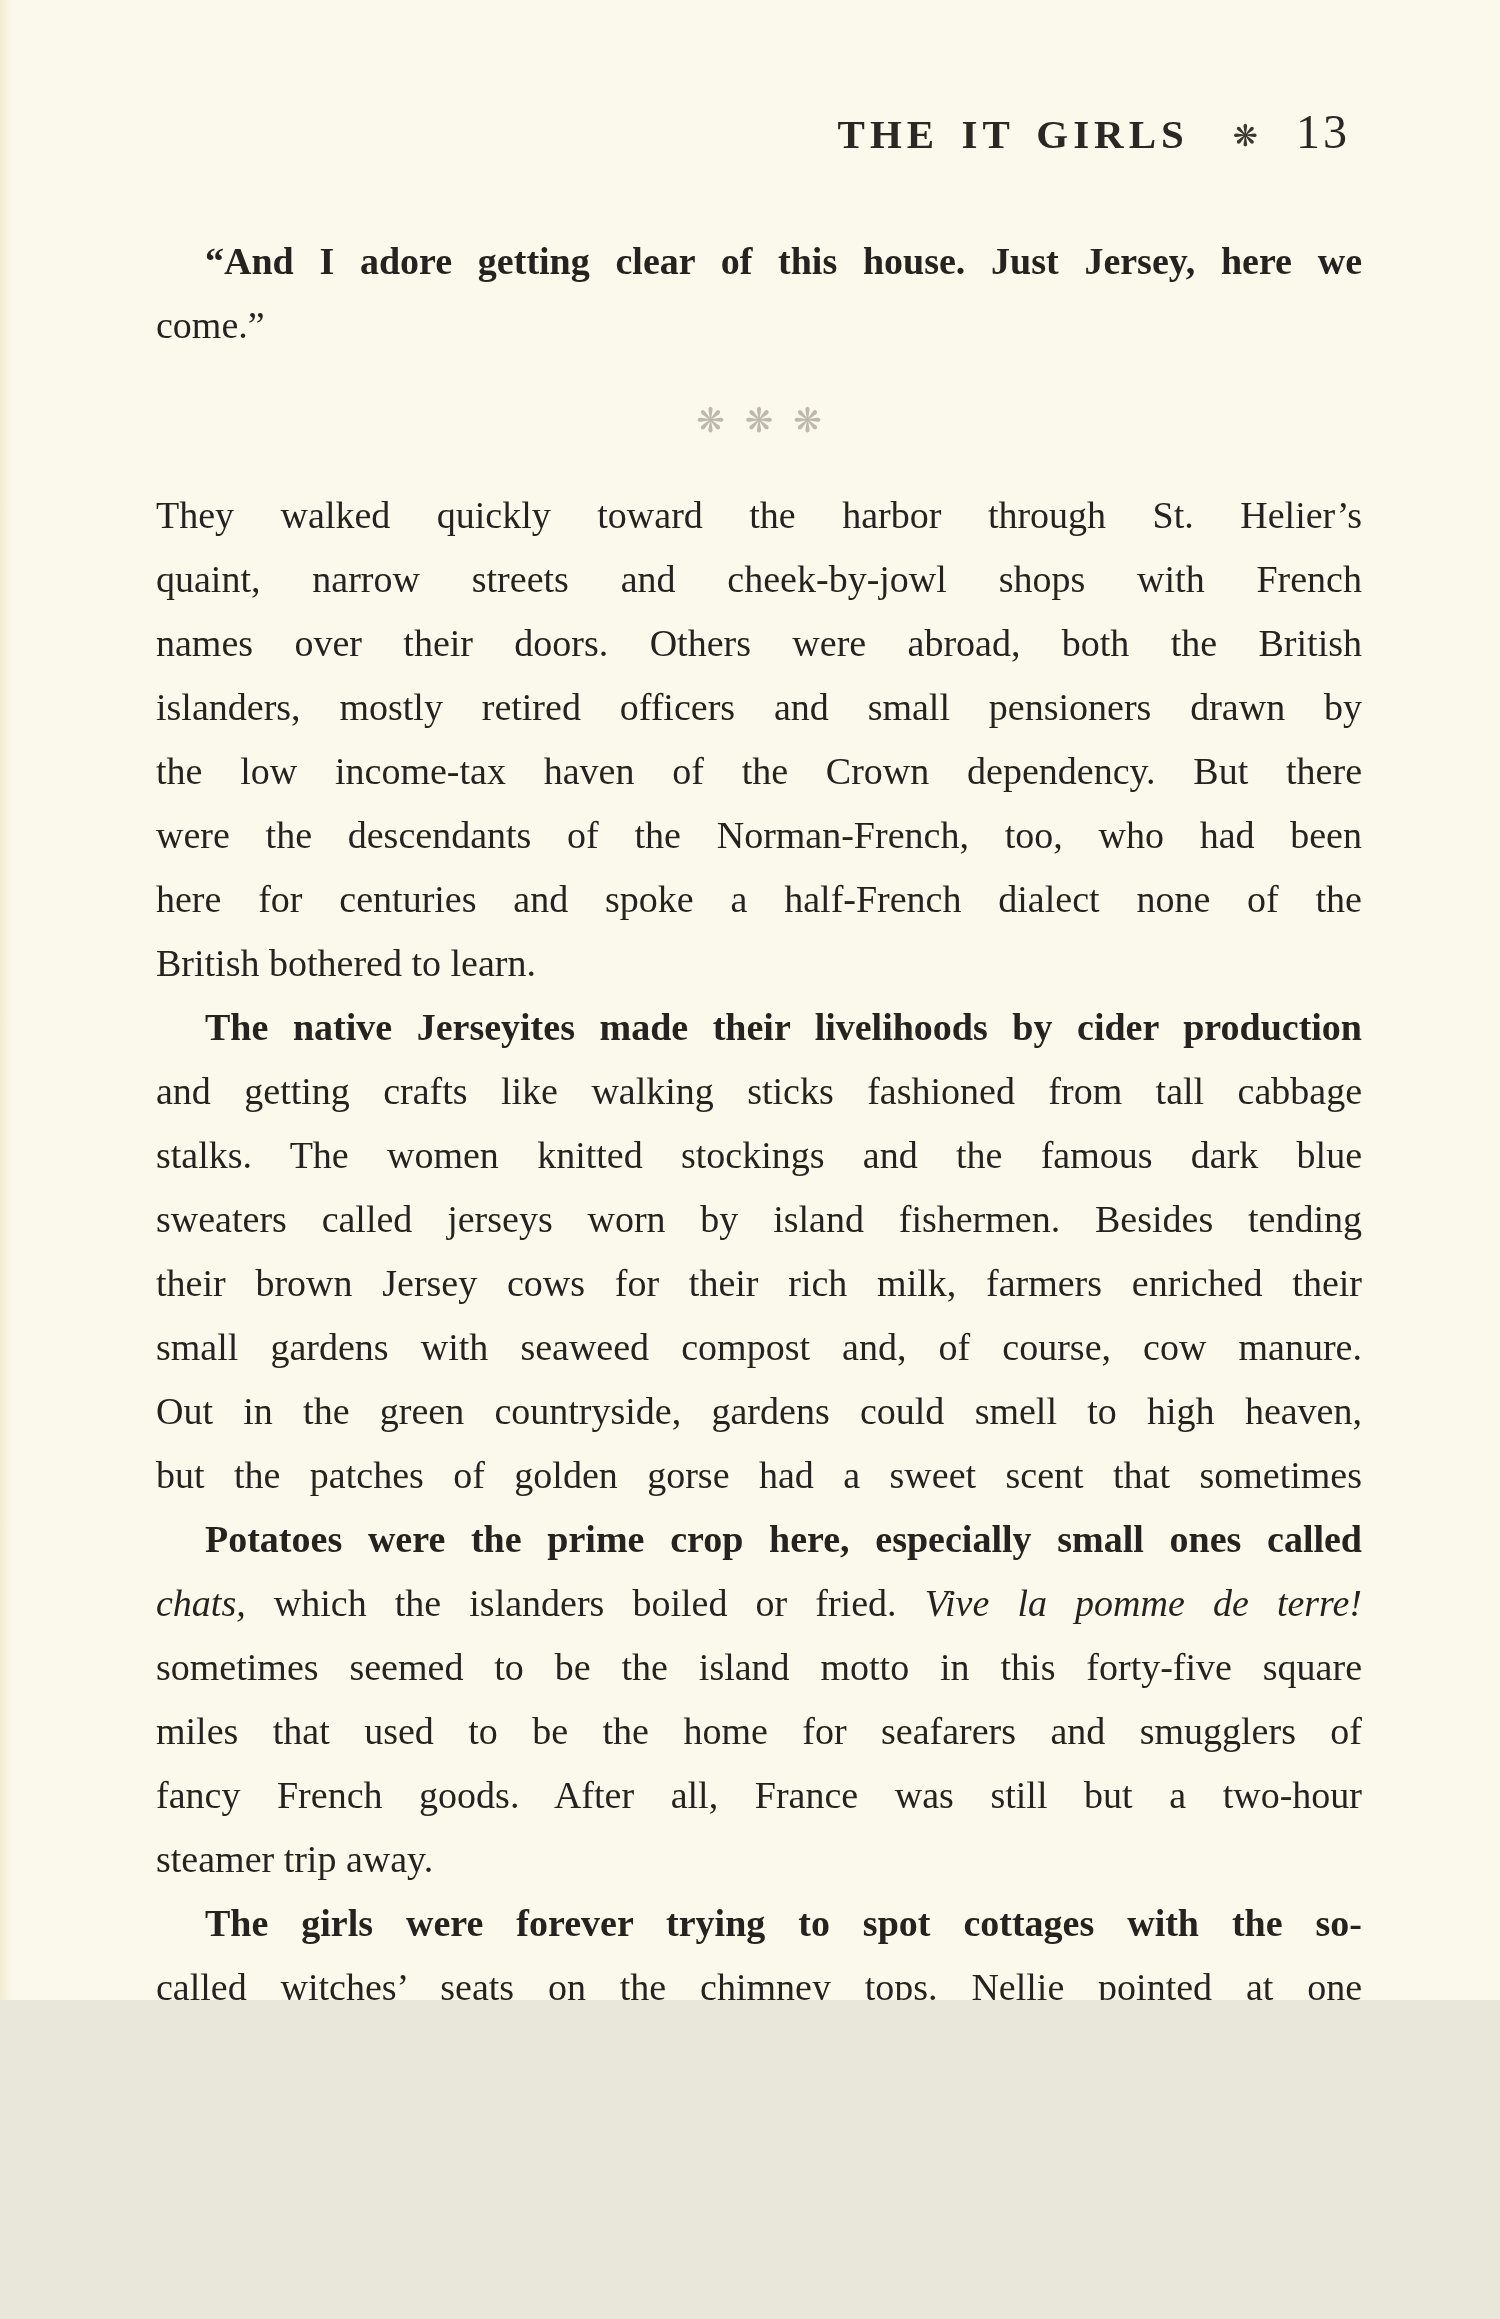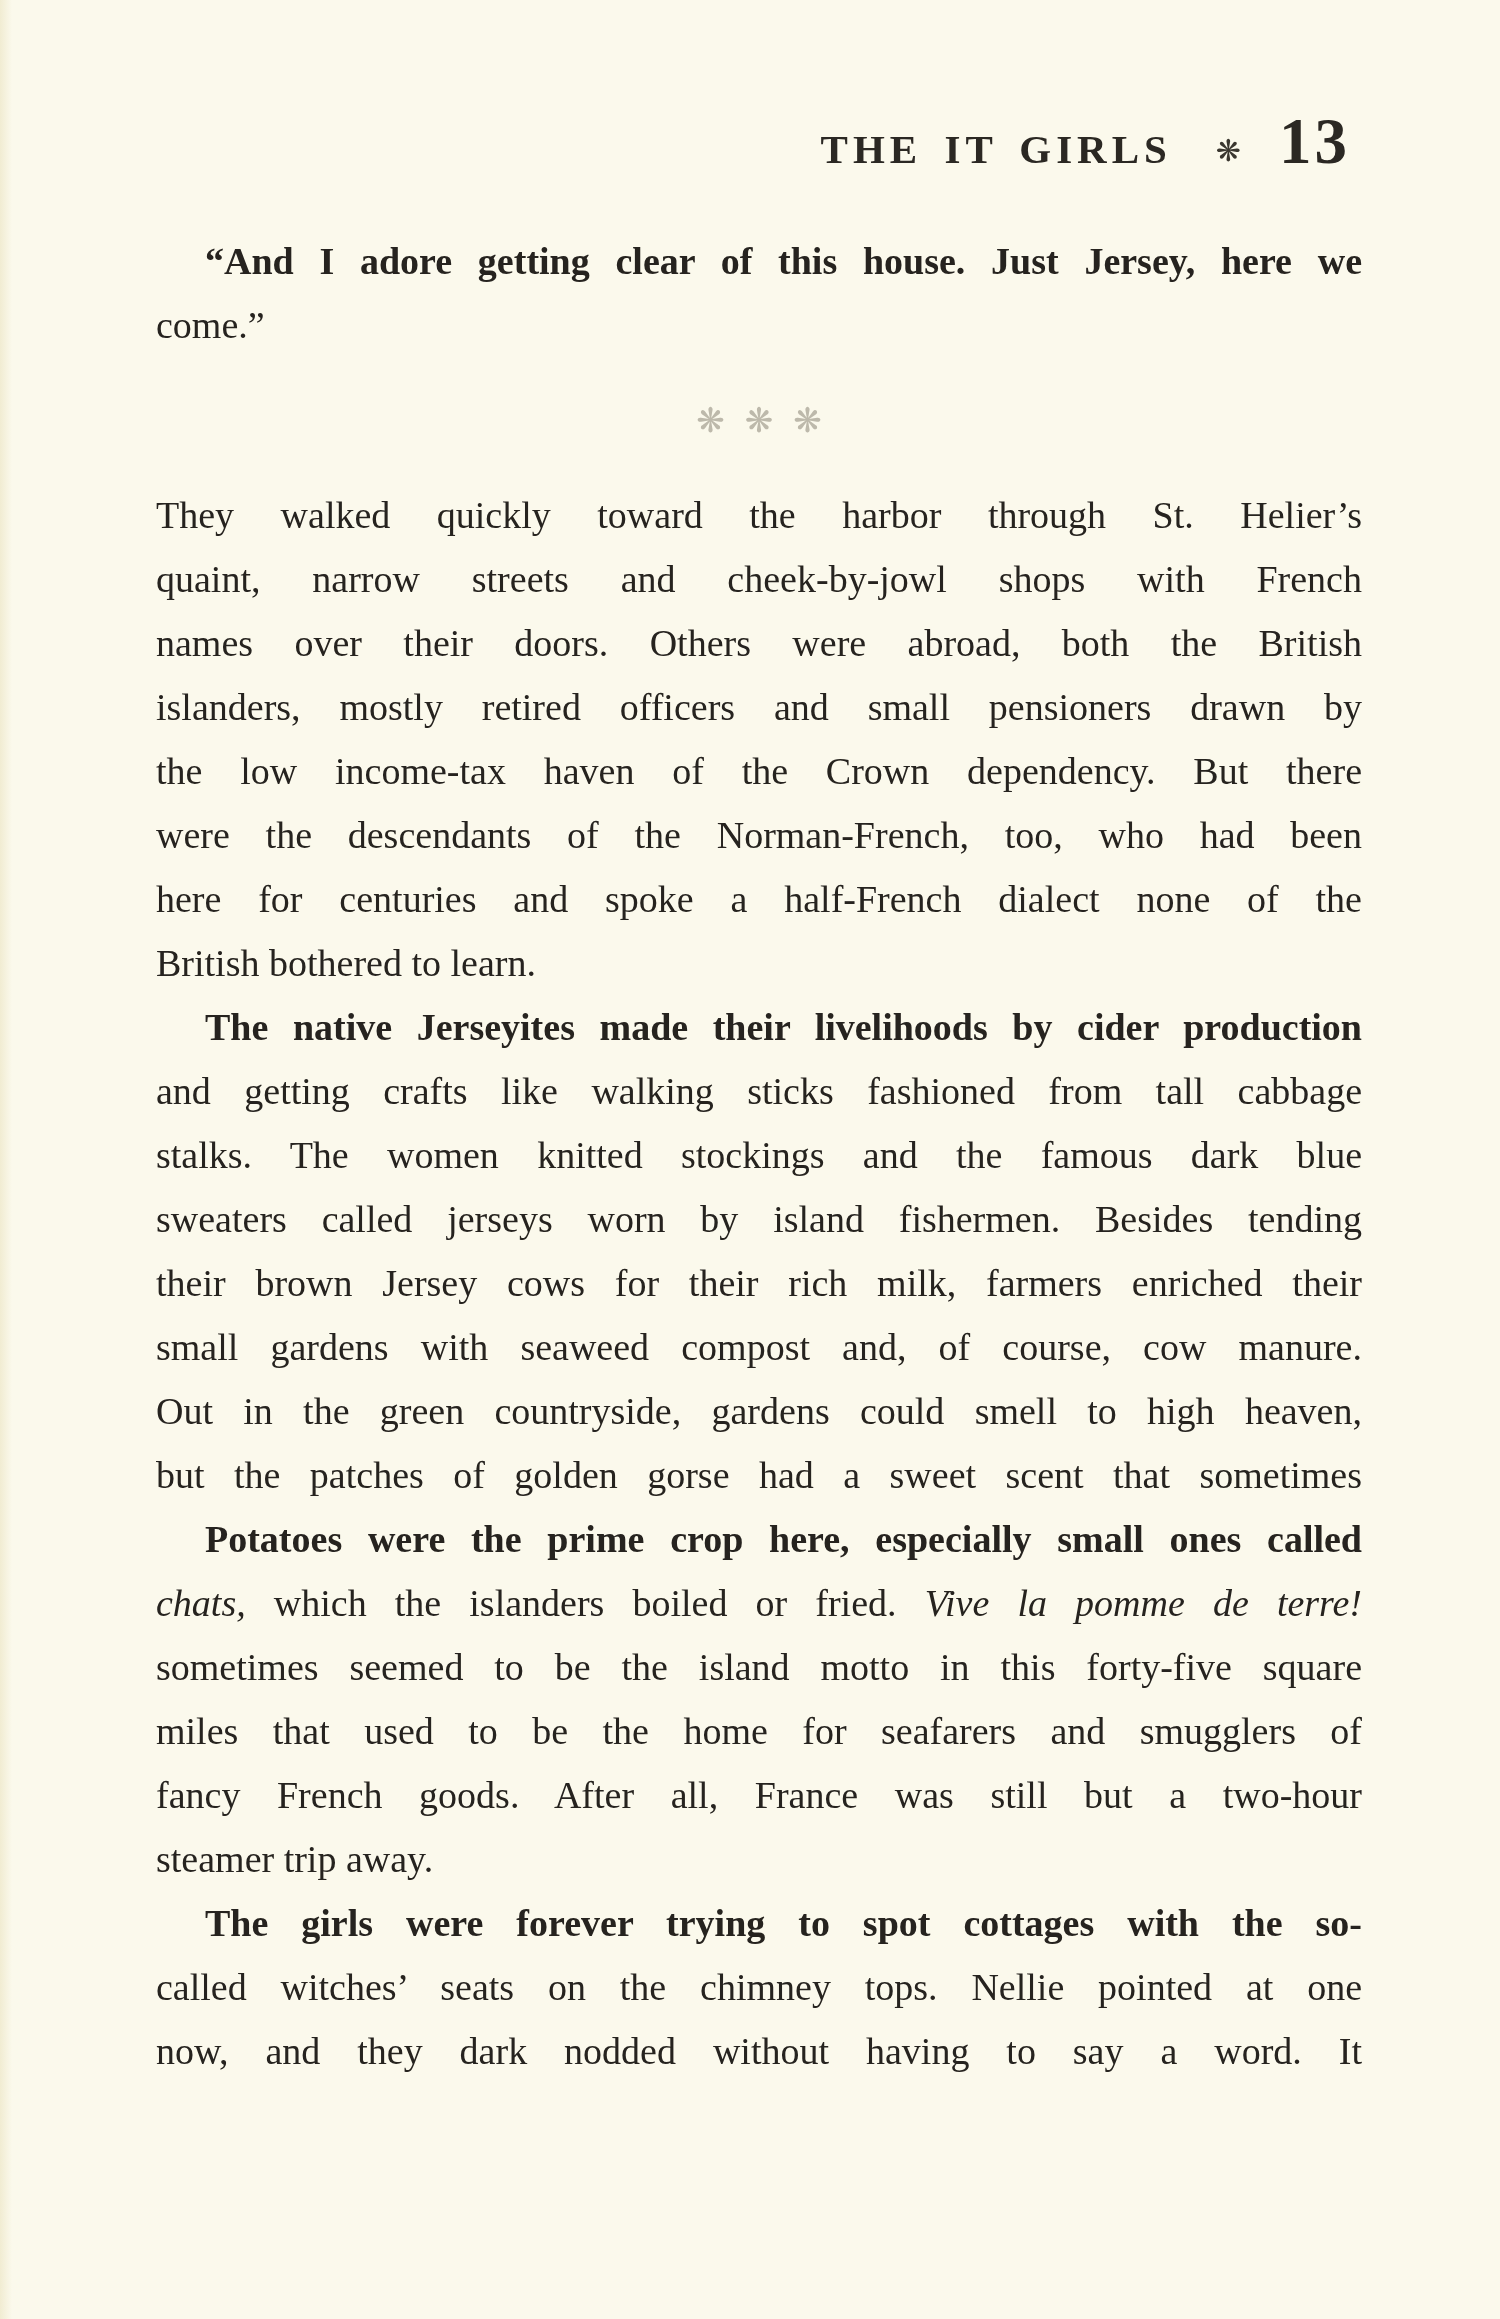--- a/index.html
+++ b/index.html
@@ -3,21 +3,21 @@
 <meta charset="utf-8">
 <style>
   html,body{margin:0;padding:0;}
   body{
     font-family:"Liberation Serif", serif;
     background:#e9e6da;
   }
   .page{
     position:relative;
     width:1500px;
-    height:2319px;
+    height:2000px;
     margin:0 auto;
     background:var(--bg,#fbf9ec);
     color:var(--ink,#26231f);
     overflow:hidden;
   }
   .page::before{
     content:'';
     position:absolute;
     left:0;top:0;bottom:0;width:12px;
     background:linear-gradient(90deg,#f1ecd2,rgba(241,236,210,0));
@@ -41,22 +41,22 @@
   }
   .run-orn{
     font-family:"DejaVu Sans", sans-serif;
     font-size:30px;
     margin:0 38px 0 44px;
     color:#3a372f;
     position:relative;
     top:-2px;
   }
   .run-num{
-    font-size:65px;
-    font-weight:bold;
+    font-size:48px;
+    font-weight:normal;
     letter-spacing:3px;
     color:#2b2823;
   }
   
   .bodycol{
     position:absolute;
     left:156px;
     top:229px;
     width:1206px;
     font-size:38px;

